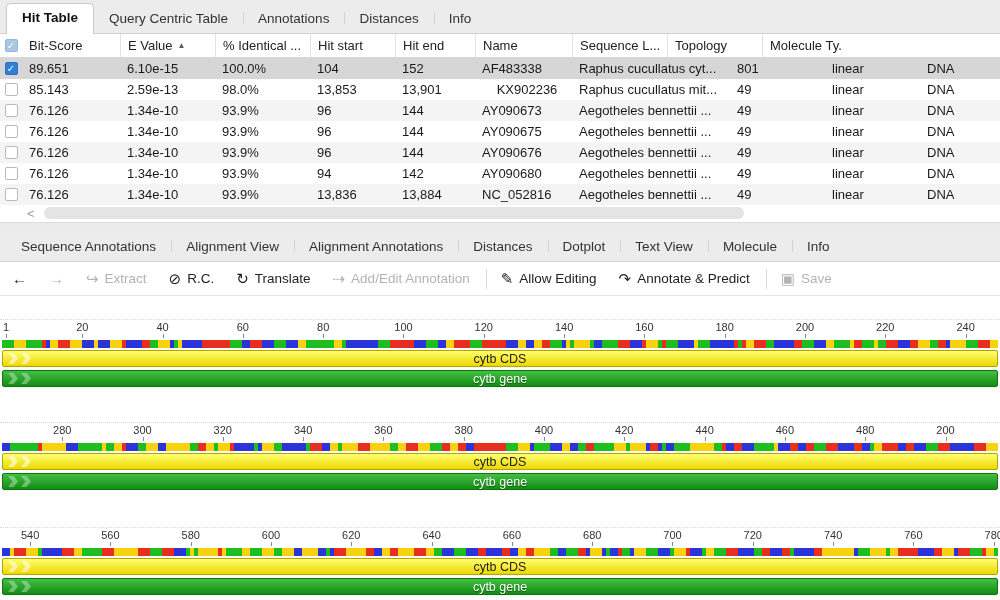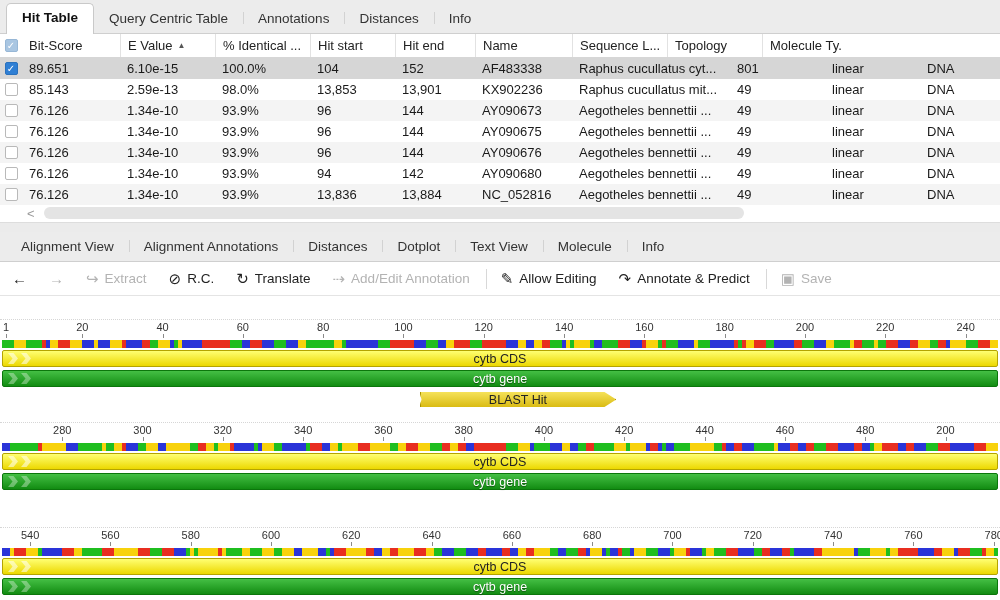--- a/index.html
+++ b/index.html
@@ -133,21 +133,21 @@
         </div>
         <div class="trow">
           <div class="colcheck">
             <div class="cb"></div>
           </div>
           <div class="tcell" style="width: 98px; flex: 0 0 auto;">85.143</div>
           <div class="tcell" style="width: 95px; flex: 0 0 auto;">2.59e-13</div>
           <div class="tcell" style="width: 95px; flex: 0 0 auto;">98.0%</div>
           <div class="tcell" style="width: 85px; flex: 0 0 auto;">13,853</div>
           <div class="tcell" style="width: 80px; flex: 0 0 auto;">13,901</div>
-          <div class="tcell" style="width: 97px; flex: 0 0 auto;">KX902236</div>
+          <div class="tcell" style="width: 97px; flex: 0 0 auto; text-align: center;">KX902236</div>
           <div class="tcell" style="width: 158px; flex: 0 0 auto;">Raphus cucullatus mit...</div>
           <div class="tcell" style="width: 95px; flex: 0 0 auto;">49</div>
           <div class="tcell" style="width: 95px; flex: 0 0 auto;">linear</div>
           <div class="tcell" style="width: 80px; flex: 0 0 auto;">DNA</div>
         </div>
         <div class="trow odd">
           <div class="colcheck">
             <div class="cb"></div>
           </div>
           <div class="tcell" style="width: 98px; flex: 0 0 auto;">76.126</div>
@@ -225,20 +225,21 @@
   </div>
 
   <div class="hscroll">
     <span class="hscroll-arrow">&lt;</span>
     <div class="hscroll-thumb"></div>
   </div>
 
   <div class="section-divider"></div>
 
   <div class="tabbar" id="tabbar-bottom">
+      <div class="tab">Sequence Annotations</div>
       <div class="tab">Alignment View</div>
       <div class="tab">Alignment Annotations</div>
       <div class="tab">Distances</div>
       <div class="tab">Dotplot</div>
       <div class="tab">Text View</div>
       <div class="tab">Molecule</div>
       <div class="tab">Info</div>
     </div>
 
   <div id="toolbar">
@@ -566,23 +567,20 @@
           </div>
           <span>cytb CDS</span>
         </div>
         <div class="annbar gene">
           <div class="chevrons">
             <div class="chev"></div>
             <div class="chev"></div>
           </div>
           <span>cytb gene</span>
         </div>
-        <div class="blast" style="left: 419.545px; width: 196.735px;">
-          <span>BLAST Hit</span>
-        </div>
       </div>
       <div class="panel" style="top: 125px;">
         <div class="ticklabel" style="left: 62.21px;">280</div>
         <div class="tickmark" style="left: 62.21px;"></div>
         <div class="ticklabel" style="left: 142.51px;">300</div>
         <div class="tickmark" style="left: 142.51px;"></div>
         <div class="ticklabel" style="left: 222.81px;">320</div>
         <div class="tickmark" style="left: 222.81px;"></div>
         <div class="ticklabel" style="left: 303.11px;">340</div>
         <div class="tickmark" style="left: 303.11px;"></div>

